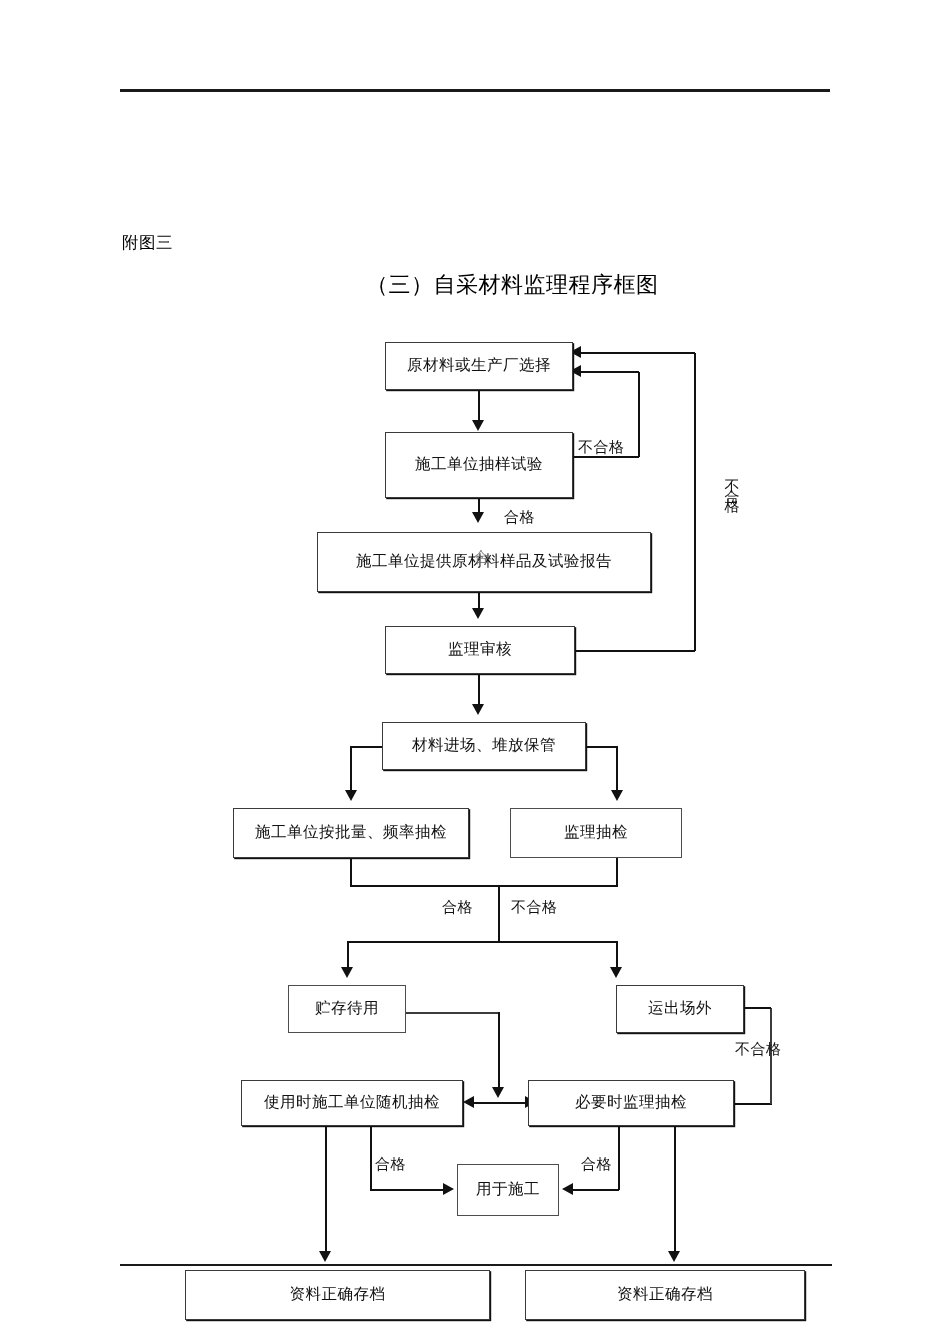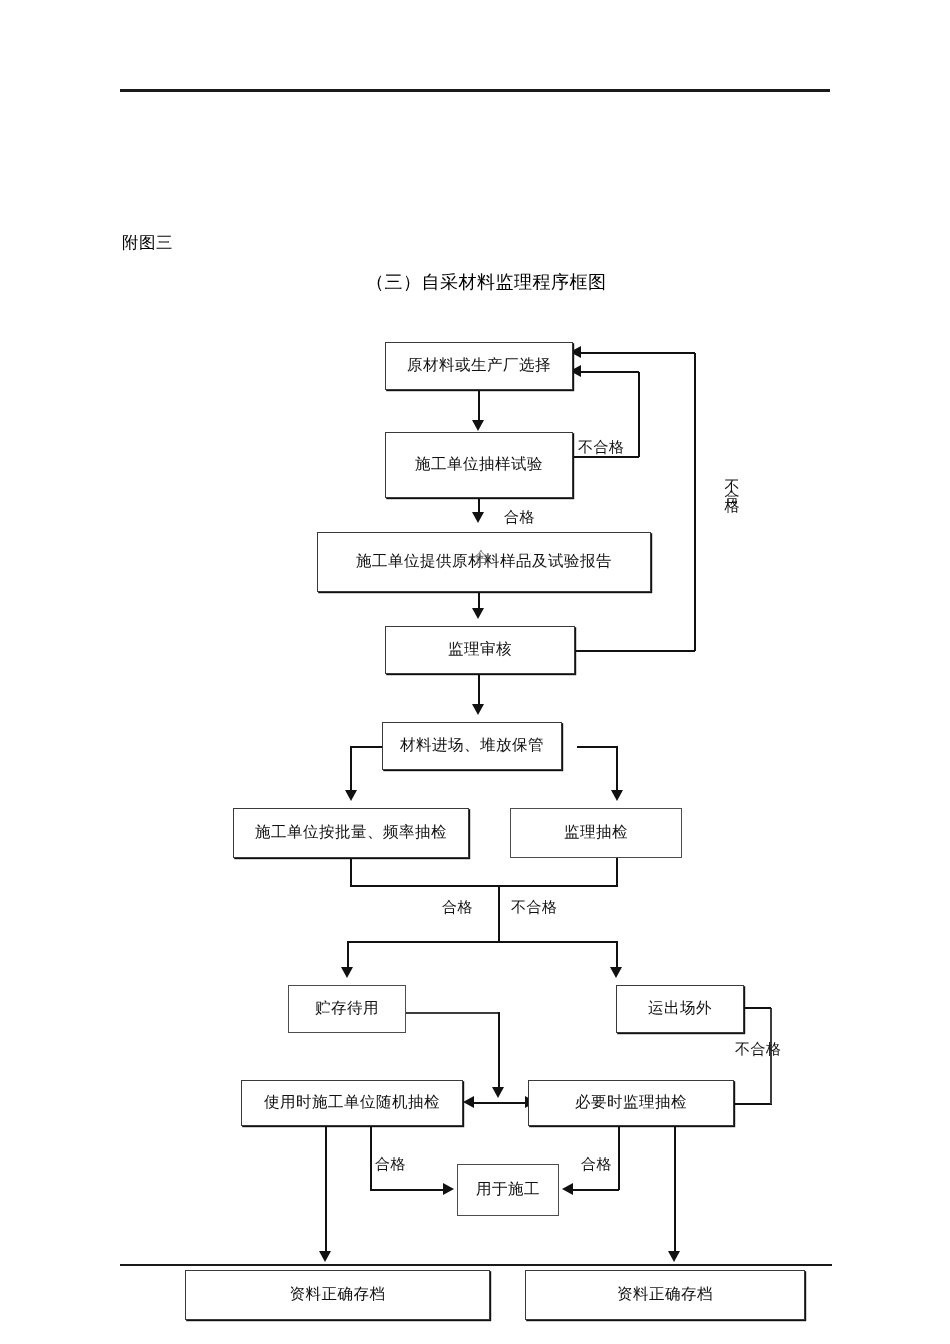--- a/index.html
+++ b/index.html
@@ -41,21 +41,21 @@
     left: 122px;
     top: 232px;
     font-size: 16.5px;
     color: #000;
     letter-spacing: .5px;
   }
   .fig-title {
     position: absolute;
     left: 366px;
     top: 270px;
-    font-size: 18px;
+    font-size: 22px;
     color: #000;
     letter-spacing: .5px;
     white-space: nowrap;
   }
   
   .box {
     position: absolute;
     box-sizing: border-box;
     border: 1.3px solid #4d4d4d;
     background: #ffffff;
@@ -218,21 +218,21 @@
   </div>
 
   <div class="box heavy" style="left:317px; top:532px; width:334px; height:60px;">
     <span class="txt">施工单位提供原材料样品及试验报告</span>
   </div>
 
   <div class="box heavy" style="left:385px; top:626px; width:190px; height:48px;">
     <span class="txt">监理审核</span>
   </div>
 
-  <div class="box heavy" style="left:382px; top:722px; width:180px; height:48px;">
+  <div class="box heavy" style="left:382px; top:722px; width:204px; height:48px;">
     <span class="txt">材料进场、堆放保管</span>
   </div>
 
   <div class="box heavy" style="left:233px; top:808px; width:236px; height:50px;">
     <span class="txt">施工单位按批量、频率抽检</span>
   </div>
 
   <div class="box" style="left:510px; top:808px; width:172px; height:50px;">
     <span class="txt">监理抽检</span>
   </div>

